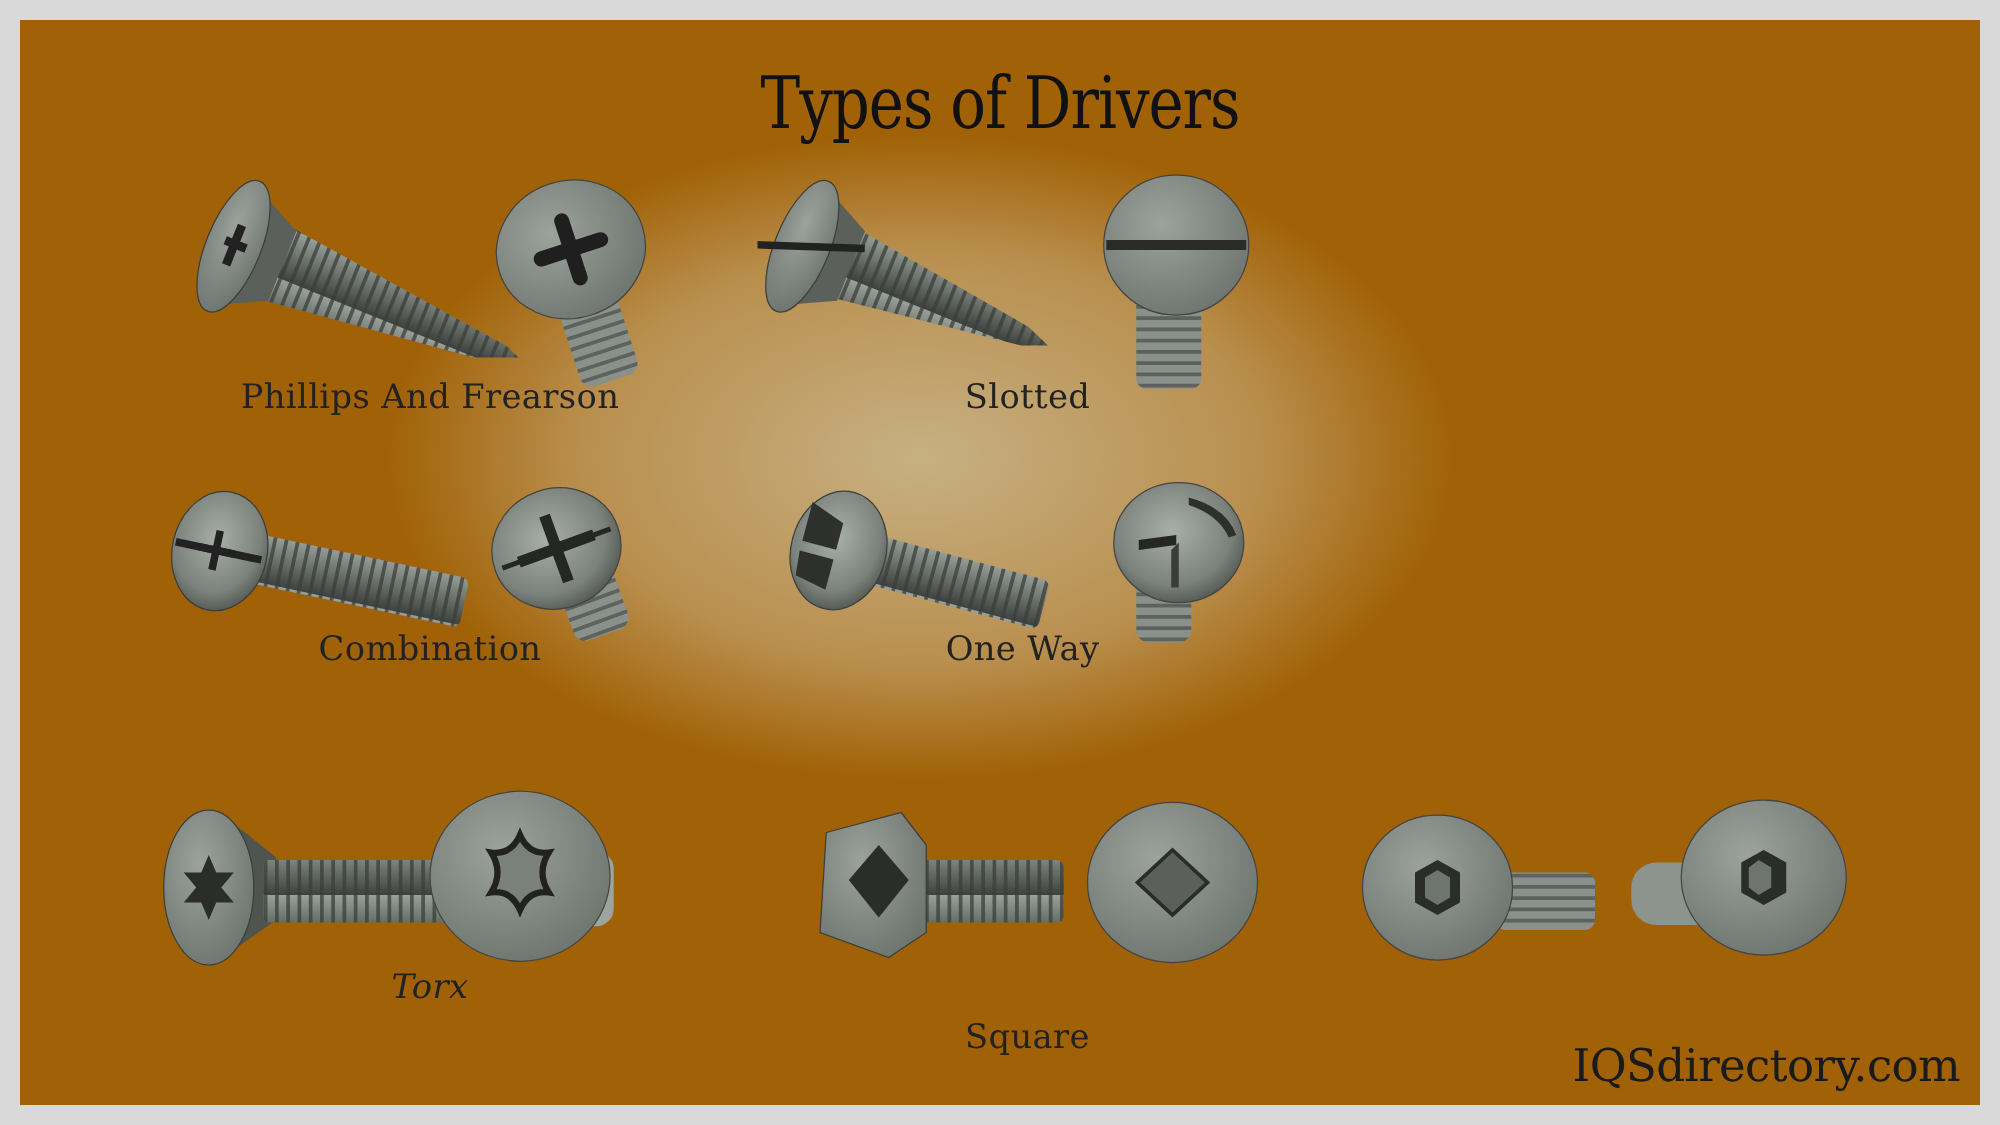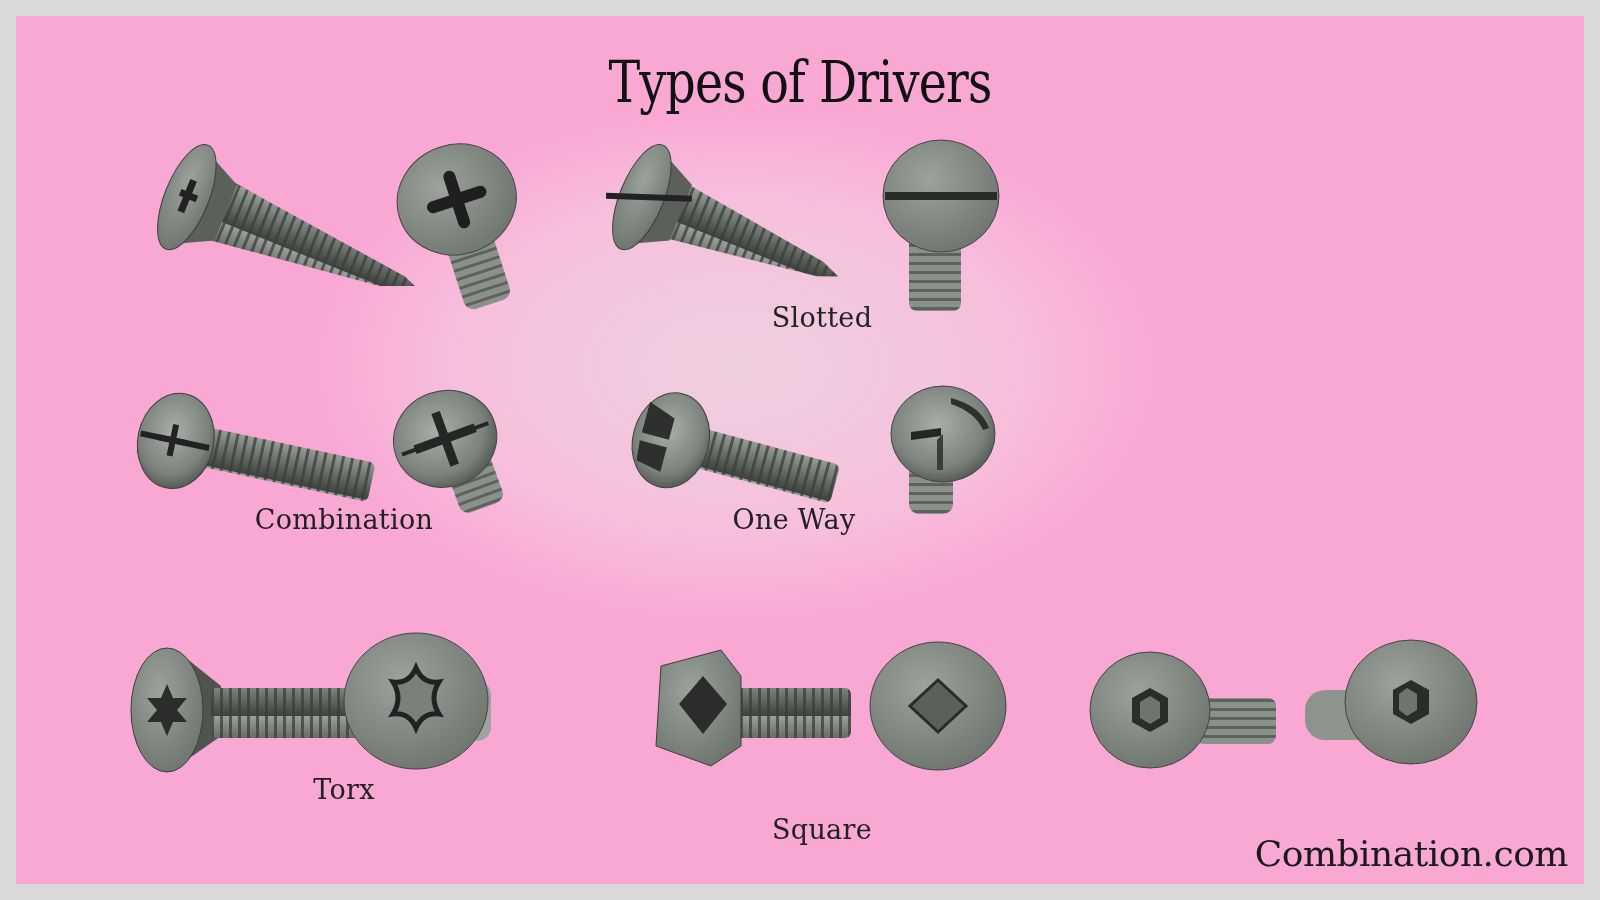--- a/index.html
+++ b/index.html
@@ -1,17 +1,17 @@
 <!DOCTYPE html>
 <html><head>
 <meta charset="utf-8">
 <style>
   html,body{margin:0;padding:0;}
   body{width:1600px;height:900px;background:#d9d9d9;position:relative;overflow:hidden;font-family:"DejaVu Serif","Liberation Serif",serif;}
-  .panel{position:absolute;left:16px;top:16px;width:1568px;height:868px;background:#f9a8d4;overflow:hidden;}
+  .panel{position:absolute;left:16px;top:16px;width:1568px;height:868px;background:#a16207;overflow:hidden;}
   .watermark{position:absolute;left:290px;top:90px;width:860px;height:520px;border-radius:50%;background:radial-gradient(ellipse at center, rgba(230,240,232,0.55) 0%, rgba(240,246,242,0.3) 45%, rgba(255,255,255,0) 70%);}
   .title{position:absolute;left:0;width:1568px;top:32px;text-align:center;font-family:"DejaVu Serif",serif;font-size:58px;color:#111;letter-spacing:-1px;transform:scaleX(0.82);transform-origin:center;}
   .label{position:absolute;font-family:"DejaVu Serif",serif;font-size:27px;color:#222;white-space:nowrap;transform:translateX(-50%);letter-spacing:0.3px;}
   .screw{position:absolute;}
   .brand{position:absolute;right:16px;bottom:10px;font-family:"DejaVu Serif",serif;font-size:36px;color:#1a1a1a;letter-spacing:-0.5px;}
 </style>
 </head>
 <body>
 
 <div class="panel">
@@ -58,20 +58,21 @@
   </div>
   <div class="screw" style="left:375px;top:122px;">
     <svg width="150" height="180" viewBox="0 0 150 180">
       <g transform="rotate(-18 75 90)">
         <rect x="50" y="70" width="48" height="100" rx="10" fill="url(#threadv)"></rect>
         <ellipse cx="75" cy="60" rx="60" ry="55" fill="url(#head)" stroke="#444"></ellipse>
         <path d="M50 60 h50 M75 36 v48" stroke="#1e1f1e" stroke-width="12" stroke-linecap="round"></path>
       </g>
     </svg>
   </div>
+  <div class="label" style="left:328px;top:286px;">Phillips And Frearson</div>
 
   <div class="screw" style="left:590px;top:120px;">
     <svg width="260" height="150" viewBox="0 0 260 150">
       <g transform="rotate(22 60 60)">
         <polygon points="70,40 230,62 250,70 230,78 70,100" fill="url(#thread)"></polygon>
         <polygon points="40,20 80,40 80,100 40,120" fill="#5b605b"></polygon>
         <ellipse cx="38" cy="70" rx="22" ry="56" fill="url(#head)" stroke="#3b3f3b"></ellipse>
         <line x1="38" y1="20" x2="38" y2="118" stroke="#222" stroke-width="6" transform="rotate(70 38 70)"></line>
       </g>
     </svg>
@@ -119,38 +120,38 @@
   </div>
   <div class="screw" style="left:865px;top:368px;">
     <svg width="130" height="140" viewBox="0 0 130 140">
       <rect x="28" y="60" width="44" height="70" rx="10" fill="url(#threadv)"></rect>
       <ellipse cx="62" cy="50" rx="52" ry="48" fill="url(#dome)" stroke="#444"></ellipse>
       <path d="M30 48 L60 44 L60 52 L30 56 Z" fill="#252725"></path>
       <path d="M62 50 L62 86 L56 86 L56 56 Z" fill="#3a3d3a"></path>
       <path d="M70 14 Q100 22 108 44 L102 46 Q94 28 70 20 Z" fill="#2d302d"></path>
     </svg>
   </div>
-  <div class="label" style="left:778px;top:488px;">One Way</div>
+  <div class="label" style="left:802px;top:488px;">One Way</div>
 
   <div class="screw" style="left:105px;top:620px;">
     <svg width="260" height="140" viewBox="0 0 260 140">
       <polygon points="60,18 100,50 100,100 60,128" fill="#4f544f"></polygon>
       <rect x="90" y="52" width="160" height="50" rx="4" fill="url(#thread)"></rect>
       <ellipse cx="46" cy="74" rx="36" ry="62" fill="url(#head)" stroke="#3b3f3b"></ellipse>
       <path d="M46 48 L52 62 L66 62 L56 74 L66 86 L52 86 L46 100 L40 86 L26 86 L36 74 L26 62 L40 62 Z" fill="#2a2d2a"></path>
     </svg>
   </div>
   <div class="screw" style="left:315px;top:610px;">
     <svg width="180" height="150" viewBox="0 0 180 150">
       <rect x="120" y="55" width="40" height="60" rx="14" fill="#9da39d"></rect>
       <ellipse cx="85" cy="75" rx="72" ry="68" fill="url(#head)" stroke="#444"></ellipse>
       <path d="M85 42 Q92 58 108 56 Q98 72 108 88 Q92 86 85 102 Q78 86 62 88 Q72 72 62 56 Q78 58 85 42 Z" fill="#7a807a" stroke="#222" stroke-width="5"></path>
     </svg>
   </div>
-  <div class="label" style="left:328px;top:758px;">Torx</div>
+  <div class="label" style="left:328px;top:758px;font-style:italic;">Torx</div>
 
   <div class="screw" style="left:625px;top:620px;">
     <svg width="220" height="140" viewBox="0 0 220 140">
       <rect x="90" y="52" width="120" height="50" rx="6" fill="url(#thread)"></rect>
       <polygon points="20,30 80,14 100,40 100,110 70,130 15,110" fill="url(#head)" stroke="#3b3f3b"></polygon>
       <polygon points="62,40 86,68 62,98 38,68" fill="#2a2d2a"></polygon>
     </svg>
   </div>
   <div class="screw" style="left:850px;top:620px;">
     <svg width="150" height="140" viewBox="0 0 150 140">
@@ -170,14 +171,14 @@
   </div>
   <div class="screw" style="left:1275px;top:612px;">
     <svg width="200" height="150" viewBox="0 0 200 150">
       <rect x="14" y="62" width="80" height="50" rx="20" fill="#8d938d"></rect>
       <ellipse cx="120" cy="74" rx="66" ry="62" fill="url(#head)" stroke="#444"></ellipse>
       <polygon points="120,52 138,62 138,86 120,96 102,86 102,62" fill="#2a2d2a"></polygon>
       <polygon points="116,60 126,66 126,82 116,88 108,82 108,66" fill="#6e746e"></polygon>
     </svg>
   </div>
 
-  <div class="brand">Combination.com</div>
+  <div class="brand">IQSdirectory.com</div>
 </div>
 
 </body></html>

